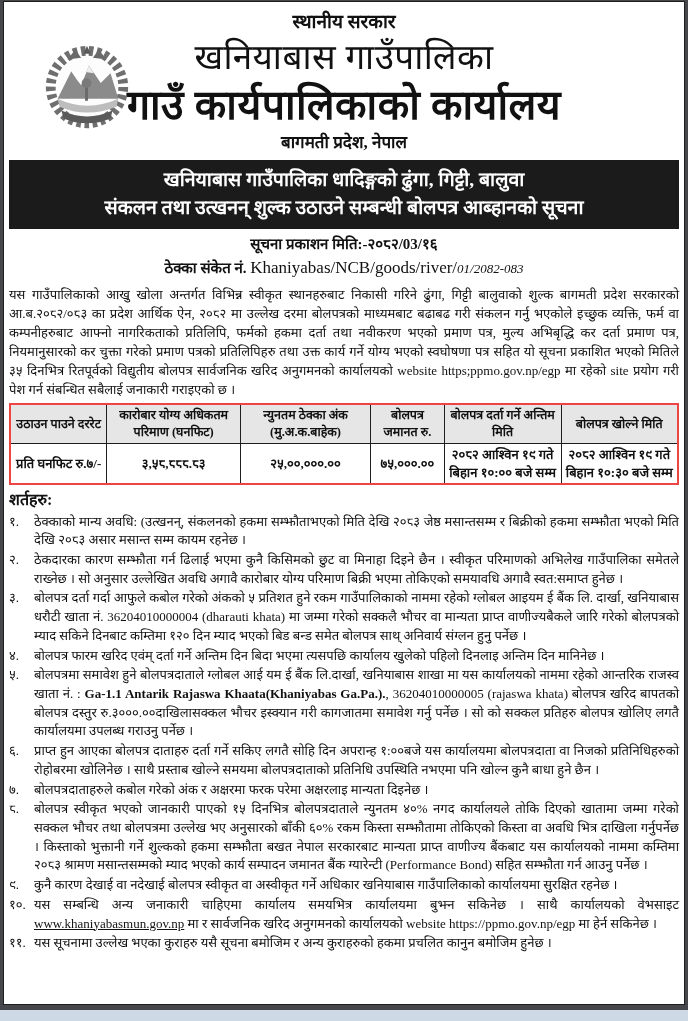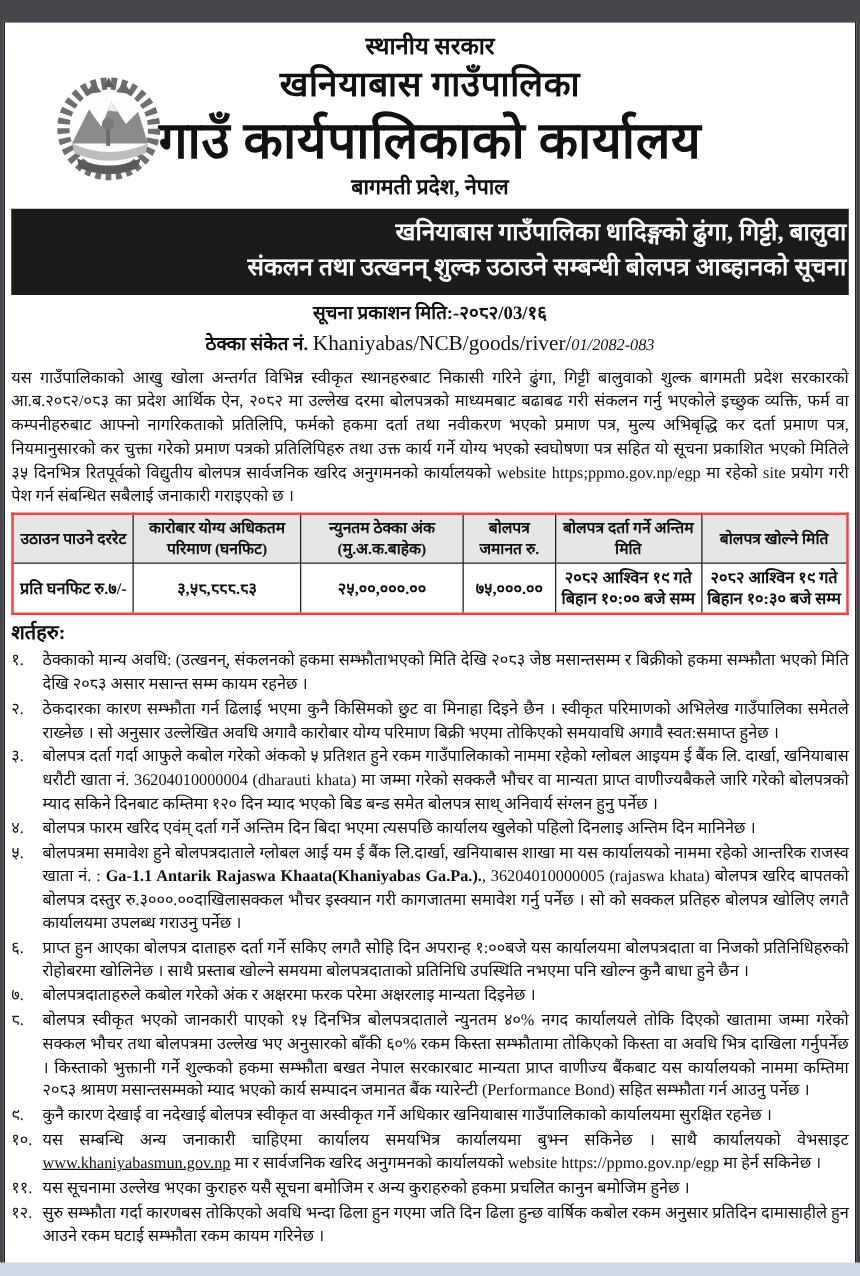--- a/index.html
+++ b/index.html
@@ -14,38 +14,38 @@
   body{
     font-family:"Liberation Serif","DejaVu Serif",serif;
     color:var(--ink);
     background:var(--frame-bg);
     position:relative;
     overflow:hidden;
   }
   .frame{position:absolute;inset:0;background:var(--frame-bg);}
   .bottom-strip{position:absolute;left:0;right:0;bottom:0;height:11px;background:var(--strip-bg);}
   .page{
-    position:absolute;left:3px;top:17px;width:682px;height:1004px;
+    position:absolute;left:3px;top:1px;width:682px;height:1004px;
     background:#fff;border:1px solid #1e1e1e;
     padding:4px 5px 0 5px;
   }
   
   .header{position:relative;text-align:center;padding-top:4px;}
   .emblem{position:absolute;left:28px;top:34px;width:100px;height:98px;}
   .gov-line{font-size:19px;font-weight:bold;line-height:1.3;}
-  .muni-line{font-size:28px;font-weight:bold;line-height:1.3;letter-spacing:.5px;}
+  .muni-line{font-size:35px;font-weight:normal;line-height:1.3;letter-spacing:.5px;}
   .office-line{font-size:41px;font-weight:bold;line-height:1.25;letter-spacing:.5px;}
   .addr-line{font-size:17px;font-weight:bold;line-height:1.4;margin-top:2px;}
   .prov-line{font-size:17px;font-weight:bold;line-height:1.4;}
   
   .banner{
     background:var(--banner-bg);color:#fff;text-align:center;
     margin-top:5px;padding:6px 2px 7px 2px;
   }
-  .banner div{font-size:19.5px;font-weight:bold;line-height:1.42;text-align:right;}
+  .banner div{font-size:19.5px;font-weight:bold;line-height:1.42;}
   
   .meta{text-align:center;margin-top:4px;}
   .meta-date{font-size:15px;font-weight:bold;line-height:1.5;}
   .meta-contract{font-size:15px;font-weight:bold;line-height:1.5;}
   .latin{font-family:"Liberation Serif",serif;font-size:17px;font-weight:normal;}
   .latin-small{font-family:"Liberation Serif",serif;font-size:13px;font-weight:normal;font-style:italic;}
   
   .intro{
     font-size:13px;line-height:1.47;text-align:justify;margin-top:4px;
   }
@@ -179,21 +179,17 @@
           <span class="term-text"><span>कुनै कारण देखाई वा नदेखाई बोलपत्र स्वीकृत वा अस्वीकृत गर्ने अधिकार खनियाबास गाउँपालिकाको कार्यालयमा सुरक्षित रहनेछ ।</span></span>
         </div>
         <div class="term">
           <span class="term-num">१०.</span>
           <span class="term-text"><span>यस सम्बन्धि अन्य जनाकारी चाहिएमा कार्यालय समयभित्र कार्यालयमा बुझ्न सकिनेछ । साथै कार्यालयको वेभसाइट </span><span class="seg-underline">www.khaniyabasmun.gov.np</span><span> मा र सार्वजनिक खरिद अनुगमनको कार्यालयको website https://ppmo.gov.np/egp मा हेर्न सकिनेछ ।</span></span>
         </div>
         <div class="term">
           <span class="term-num">११.</span>
           <span class="term-text"><span>यस सूचनामा उल्लेख भएका कुराहरु यसै सूचना बमोजिम र अन्य कुराहरुको हकमा प्रचलित कानुन बमोजिम हुनेछ ।</span></span>
         </div>
-        <div class="term">
-          <span class="term-num">१२.</span>
-          <span class="term-text"><span>सुरु सम्झौता गर्दा कारणबस तोकिएको अवधि भन्दा ढिला हुन गएमा जति दिन ढिला हुन्छ वार्षिक कबोल रकम अनुसार प्रतिदिन दामासाहीले हुन आउने रकम घटाई सम्झौता रकम कायम गरिनेछ ।</span></span>
-        </div>
       </div>
 
   </div>
   <div class="bottom-strip"></div>
 </div>
 
 </body></html>

